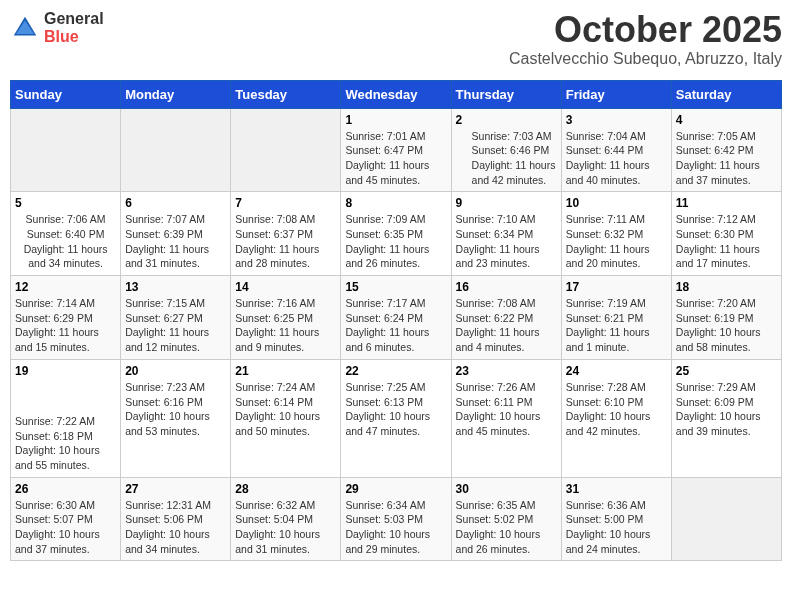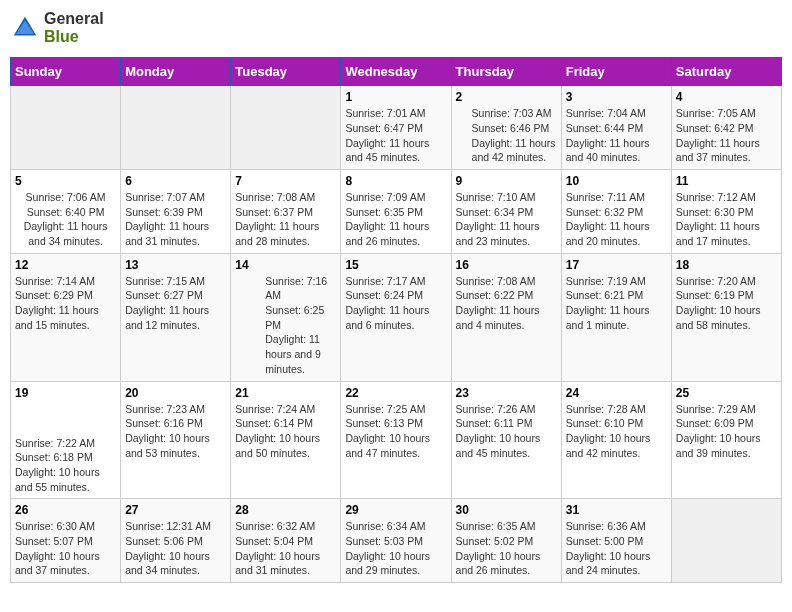--- a/index.html
+++ b/index.html
@@ -27,21 +27,21 @@
       line-height: 1.1;
     }
     .logo-general {
       font-size: 16px;
       font-weight: bold;
       color: #333;
     }
     .logo-blue {
       font-size: 16px;
       font-weight: bold;
-      color: #4d7c0f;
+      color: #ef4444;
     }
     .logo-icon {
       width: 30px;
       height: 30px;
     }
     .title-area {
       text-align: right;
     }
     .month-title {
       font-size: 36px;
@@ -52,21 +52,21 @@
     .subtitle {
       font-size: 16px;
       color: #555;
     }
     table {
       width: 100%;
       border-collapse: collapse;
       font-size: 11px;
     }
     thead tr th {
-      background-color: #a21caf;
+      background-color: #1d4ed8;
       color: #fff;
       padding: 6px 4px;
       text-align: left;
       font-size: 13px;
       font-weight: bold;
       border: 1px solid #1a5db5;
     }
     tbody tr td {
       border: 1px solid #ccc;
       vertical-align: top;
@@ -102,20 +102,24 @@
   <div class="logo">
     <svg class="logo-icon" viewBox="0 0 40 40">
       <polygon points="20,5 35,30 5,30" fill="#1a5db5"></polygon>
       <polygon points="20,10 32,28 8,28" fill="#4a8fe0"></polygon>
     </svg>
     <div class="logo-text">
       <span class="logo-general">General</span>
       <span class="logo-blue">Blue</span>
     </div>
   </div>
+  <div class="title-area">
+    <div class="month-title">October 2025</div>
+    <div class="subtitle">Castelvecchio Subequo, Abruzzo, Italy</div>
+  </div>
 </div>
 
 <table>
   <thead>
     <tr>
     <th>Sunday</th>
         <th>Monday</th>
         <th>Tuesday</th>
         <th>Wednesday</th>
         <th>Thursday</th>
@@ -205,21 +209,21 @@
 Daylight: 11 hours and 15 minutes.</div>
         </td>
         <td>
           <span class="day-number">13</span>
           <div class="day-info" style="white-space: pre-line;">Sunrise: 7:15 AM
 Sunset: 6:27 PM
 Daylight: 11 hours and 12 minutes.</div>
         </td>
         <td>
           <span class="day-number">14</span>
-          <div class="day-info" style="white-space: pre-line; margin-left: 30px;">Sunrise: 7:16 AM
+          <div class="day-info" style="white-space: pre-line;">Sunrise: 7:16 AM
 Sunset: 6:25 PM
 Daylight: 11 hours and 9 minutes.</div>
         </td>
         <td>
           <span class="day-number">15</span>
           <div class="day-info" style="white-space: pre-line;">Sunrise: 7:17 AM
 Sunset: 6:24 PM
 Daylight: 11 hours and 6 minutes.</div>
         </td>
         <td>

